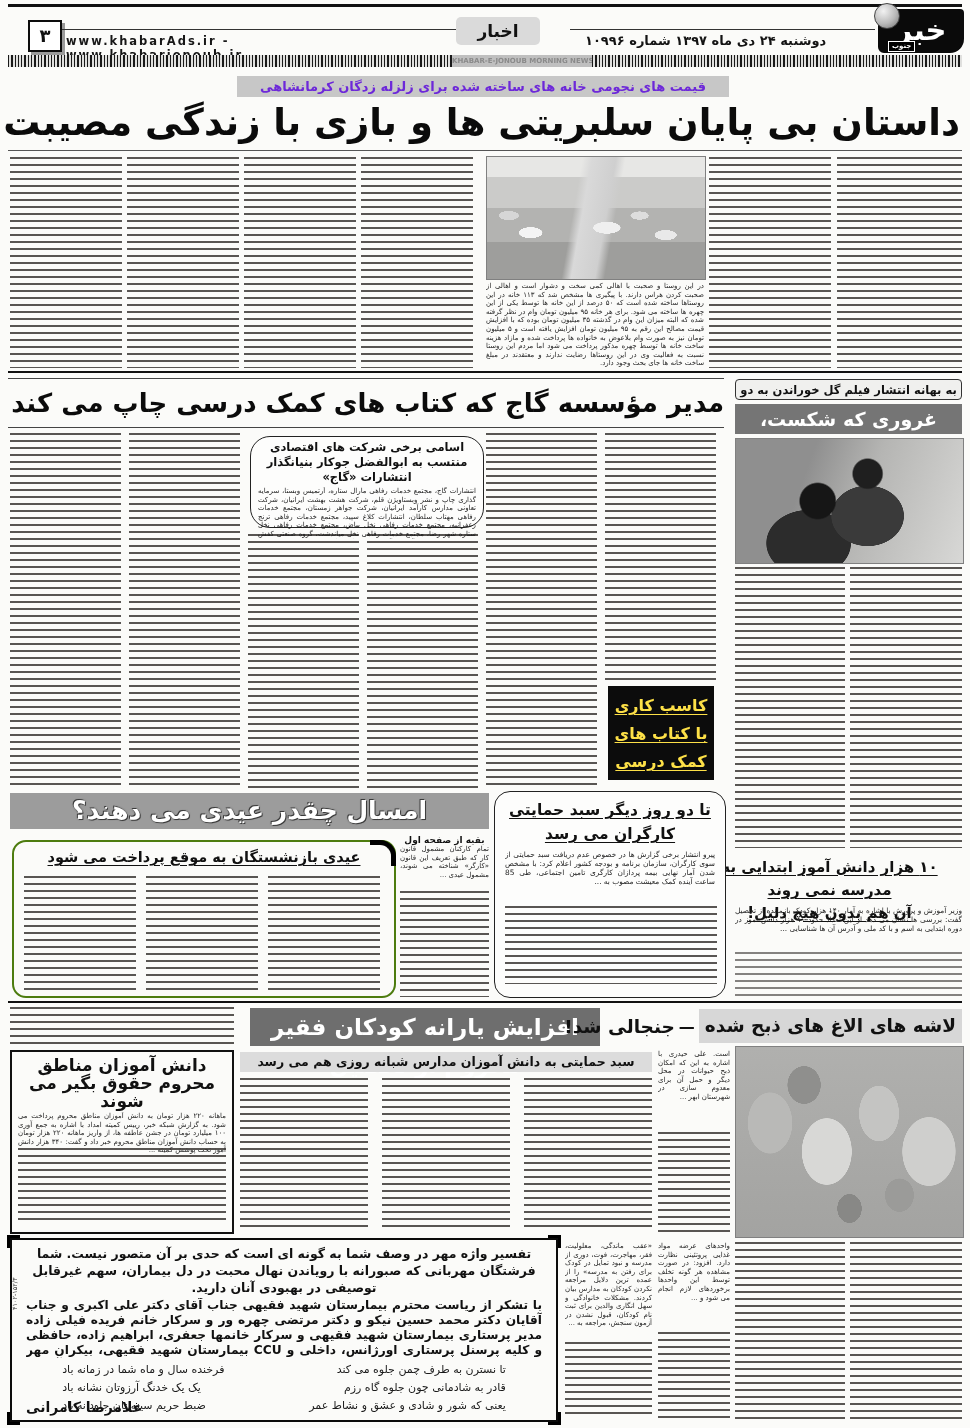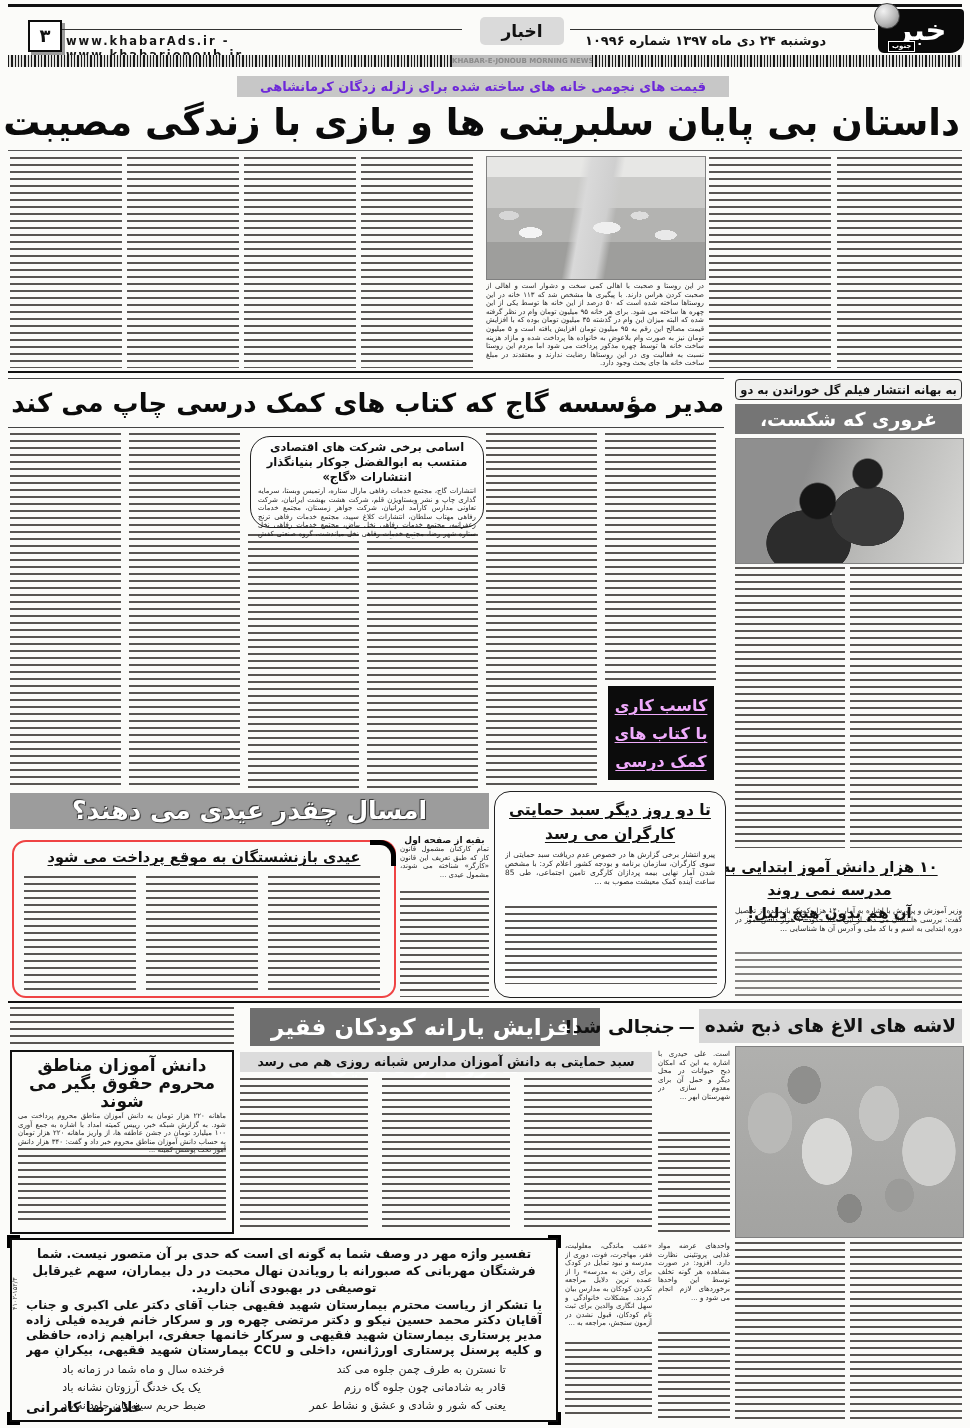--- a/index.html
+++ b/index.html
@@ -30,21 +30,21 @@
 
   <div class="rule" style="left:8px;top:4px;width:954px;height:3px;"></div>
 
   <div class="abs" style="left:28px;top:20px;width:30px;height:28px;background:#fff;border:2px solid #0d0d0d;box-shadow:3px 3px 0 #9a9a9a;font-size:18px;font-weight:bold;text-align:center;line-height:28px;">
     <span>۳</span>
   </div>
 
   <div class="rule" style="left:62px;top:29px;width:400px;height:1px;background:#333;"></div>
   <div class="abs" dir="ltr" style="left:66px;top:34px;width:320px;font-size:11.5px;font-weight:bold;letter-spacing:2px;color:#171717;">www.khabarAds.ir - www.khabarjonoub.ir</div>
 
-  <div class="abs c" style="left:480px;top:17px;width:84px;height:28px;background:#dadada;border-radius:5px;font-size:17px;font-weight:800;line-height:28px;">اخبار</div>
+  <div class="abs c" style="left:456px;top:17px;width:84px;height:28px;background:#dadada;border-radius:5px;font-size:17px;font-weight:800;line-height:28px;">اخبار</div>
 
   <div class="rule" style="left:570px;top:29px;width:305px;height:1px;background:#333;"></div>
   <div class="abs" style="left:585px;top:33px;width:288px;font-size:13px;font-weight:bold;text-align:left;color:#141414;">دوشنبه ۲۴ دی ماه ۱۳۹۷ شماره ۱۰۹۹۶</div>
 
   <div class="abs" style="left:878px;top:5px;width:86px;height:48px;">
     <div class="abs" style="left:0;top:4px;width:86px;height:44px;background:#0a0a0a;border-radius:12px 4px 14px 6px;color:#fff;font-size:29px;font-weight:800;text-align:center;line-height:42px;">خبر</div>
     <div class="abs" style="left:-4px;top:-2px;width:24px;height:24px;border-radius:50%;background:radial-gradient(circle at 35% 30%,#f2f2f2,#b9b9b9 55%,#6f6f6f);border:1px solid #444;"></div>
     <div class="abs" style="left:10px;top:36px;background:#000;border:1px solid #fff;color:#fff;font-size:7px;line-height:9px;padding:0 3px;font-weight:bold;">جنوب</div>
   </div>
 
@@ -87,21 +87,21 @@
   <div class="sim" style="left:248px;top:534px;width:111px;height:254px;"></div>
   <div class="sim" style="left:367px;top:534px;width:111px;height:254px;"></div>
   <div class="sim" style="left:486px;top:433px;width:111px;height:355px;"></div>
   <div class="sim" style="left:605px;top:433px;width:111px;height:247px;"></div>
 
   <div class="abs boxed" style="left:250px;top:436px;width:234px;height:92px;padding:3px 7px;box-sizing:border-box;border-radius:20px;">
     <div class="c col-title" style="font-size:11.5px;line-height:15px;">اسامی برخی شرکت های اقتصادی منتسب به ابوالفضل جوکار بنیانگذار انتشارات «گاج»</div>
     <div class="tiny" style="height:52px;margin-top:2px;">انتشارات گاج، مجتمع خدمات رفاهی مارال ستاره، آرتمیس وبستا، سرمایه گذاری چاپ و نشر وبستاویژن قلم، شرکت هشت بهشت ایرانیان، شرکت تعاونی مدارس کارآمد ایرانیان، شرکت جواهر زمستان، مجتمع خدمات رفاهی مهتاب سلطان، انتشارات کلاغ سپید، مجتمع خدمات رفاهی ترنج زعفرانیه، مجتمع خدمات رفاهی نخل بیاض، مجتمع خدمات رفاهی نخل ستاره شهر رضا، مجتمع خدمات رفاهی نخل میاندشت، گروه صنعتی کفش وین، انتشارات وبستا آرا، نام آوران صنعت گردشگری و ...</div>
   </div>
 
-  <div class="abs" style="left:608px;top:686px;width:106px;height:94px;background:#0c0c0c;color:#f0abfc;text-align:center;padding-top:6px;box-sizing:border-box;">
+  <div class="abs" style="left:608px;top:686px;width:106px;height:94px;background:#0c0c0c;color:#fde047;text-align:center;padding-top:6px;box-sizing:border-box;">
     <div class="underl" style="font-size:16px;font-weight:800;line-height:28px;">کاسب کاری</div>
     <div class="underl" style="font-size:16px;font-weight:800;line-height:28px;">با کتاب های</div>
     <div class="underl" style="font-size:16px;font-weight:800;line-height:28px;">کمک درسی</div>
   </div>
 
   <div class="abs c" style="left:735px;top:379px;width:227px;height:21px;border:1px solid #333;border-radius:4px;background:#f0f0ee;font-size:11.5px;font-weight:bold;line-height:21px;box-sizing:border-box;">به بهانه انتشار فیلم گل خوراندن به دو کودک کار</div>
   <div class="abs c" style="left:735px;top:404px;width:227px;height:30px;background:#757575;color:#fff;font-size:19px;font-weight:800;line-height:30px;">غروری که شکست، نفرتی که جوشید</div>
   <div class="abs photo" style="left:735px;top:438px;width:227px;height:124px;background:
       radial-gradient(circle at 58% 28%,#1f1f1f 9%,transparent 10%),
       radial-gradient(circle at 36% 50%,#161616 11%,transparent 12%),
@@ -119,21 +119,21 @@
   <div class="sim" style="left:735px;top:952px;width:227px;height:46px;opacity:.6;"></div>
 
   <div class="abs graybar-white" style="left:10px;top:793px;width:479px;height:36px;background:#9c9c9c;font-size:25px;line-height:36px;">امسال چقدر عیدی می دهند؟</div>
 
   <div class="abs" style="left:400px;top:835px;width:89px;height:163px;">
     <div class="c bold" style="font-size:9px;">بقیه از صفحه اول</div>
     <div class="tiny" style="height:40px;">تمام کارکنان مشمول قانون کار که طبق تعریف این قانون «کارگر» شناخته می شوند، مشمول عیدی ...</div>
     <div class="sim" style="left:0;top:56px;width:89px;height:106px;"></div>
   </div>
 
-  <div class="abs" style="left:12px;top:840px;width:384px;height:158px;border:2px solid #ef4444;border-radius:14px;box-sizing:border-box;padding:4px 8px;">
+  <div class="abs" style="left:12px;top:840px;width:384px;height:158px;border:2px solid #4d7c0f;border-radius:14px;box-sizing:border-box;padding:4px 8px;">
     <div class="abs" style="right:-2px;top:-2px;width:26px;height:26px;border-top:5px solid #000;border-right:5px solid #000;border-top-right-radius:16px;box-sizing:border-box;"></div>
     <div class="c underl" style="font-size:14.5px;font-weight:800;line-height:22px;">عیدی بازنشستگان به موقع پرداخت می شود</div>
     <div class="sim" style="left:10px;top:34px;width:112px;height:114px;"></div>
     <div class="sim" style="left:132px;top:34px;width:112px;height:114px;"></div>
     <div class="sim" style="left:254px;top:34px;width:112px;height:114px;"></div>
   </div>
 
   <div class="abs boxed" style="left:494px;top:791px;width:232px;height:207px;border-radius:16px;box-sizing:border-box;padding:6px 10px;">
     <div class="c underl" style="font-size:15.5px;font-weight:800;line-height:24px;">تا دو روز دیگر سبد حمایتی</div>
     <div class="c underl" style="font-size:15.5px;font-weight:800;line-height:24px;">کارگران می رسد</div>

